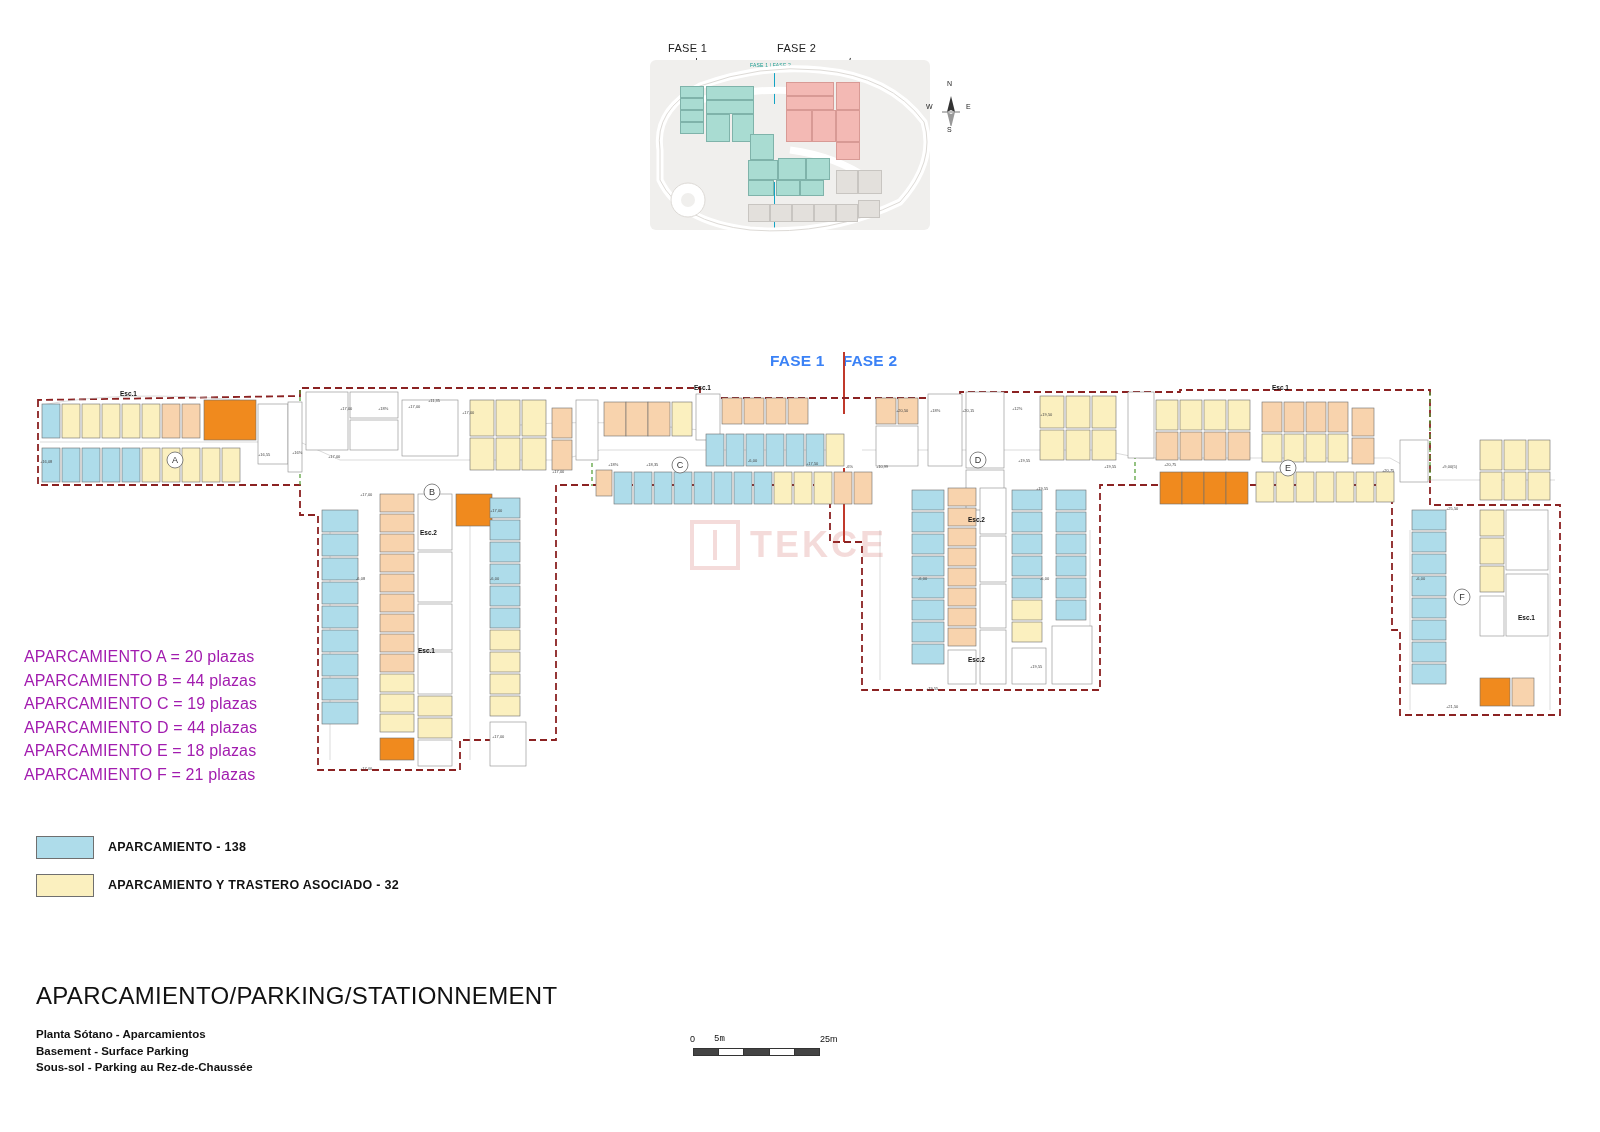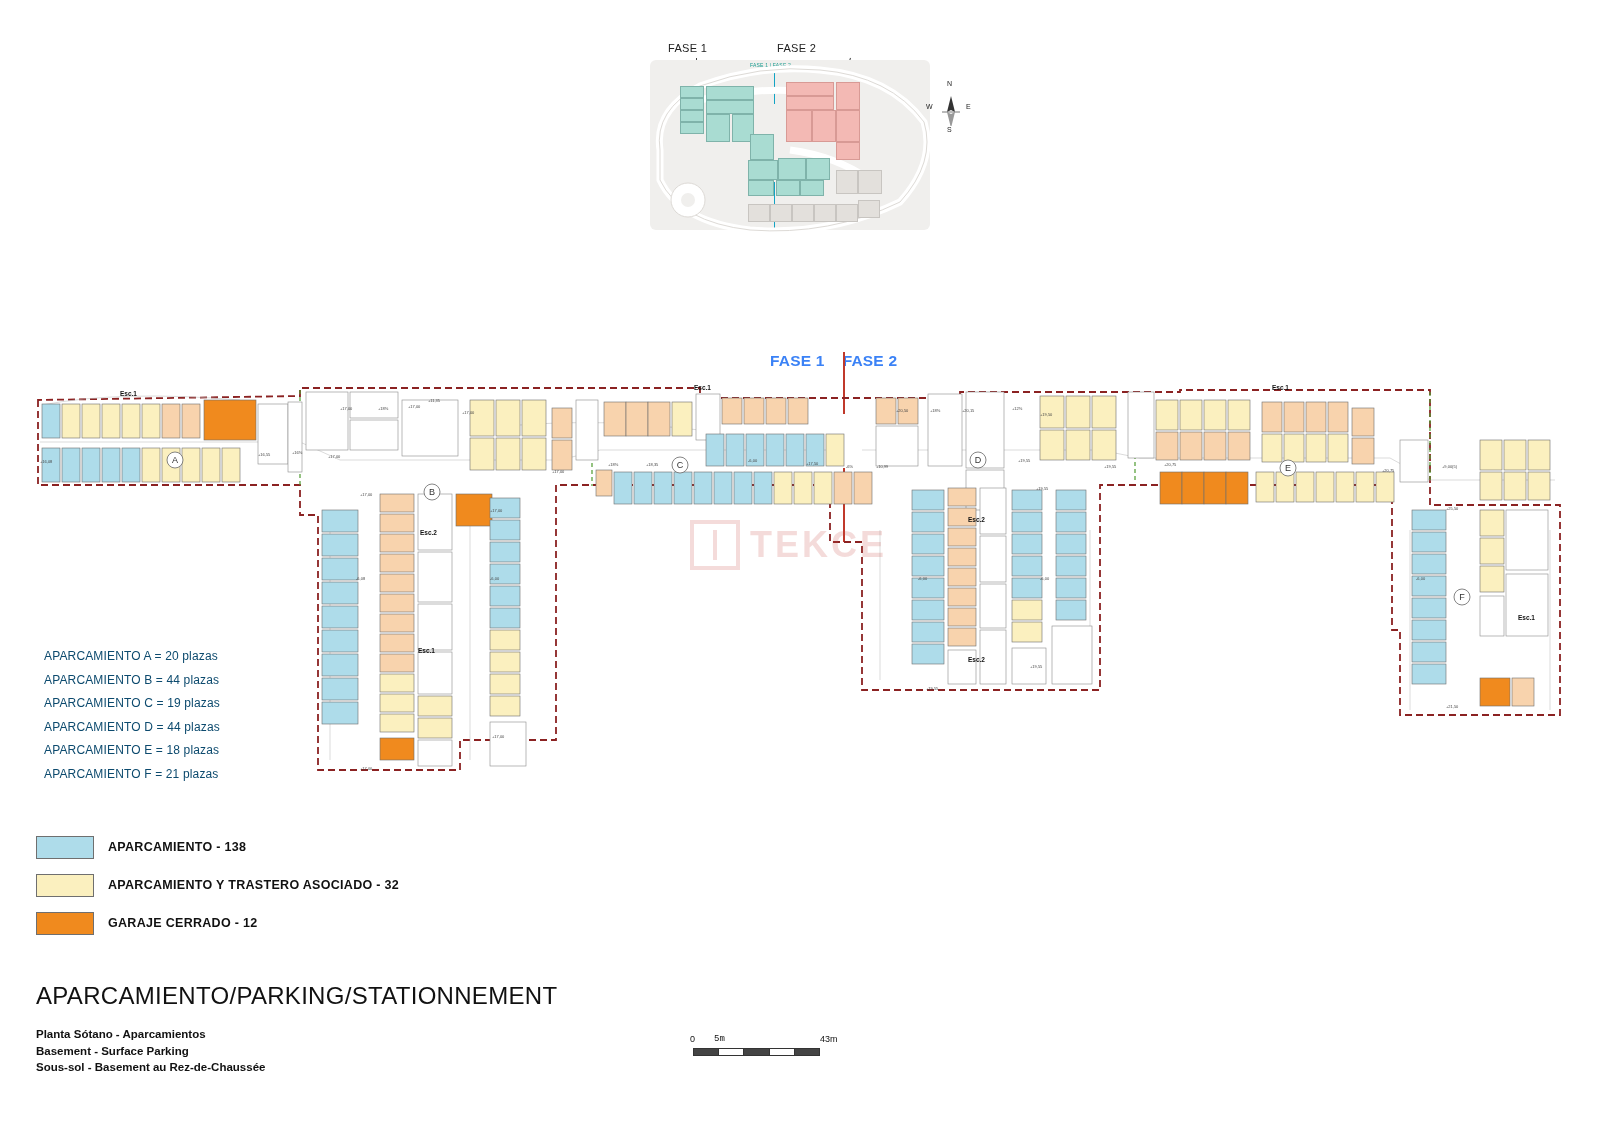--- a/index.html
+++ b/index.html
@@ -115,25 +115,25 @@
     left: 0;
     top: 330px;
     width: 1600px;
     height: 470px;
   }
   .plan-svg { position: absolute; left: 0; top: 0; }
 
   
   #counts {
     position: absolute;
-    left: 44px;
+    left: 24px;
     top: 645px;
-    font-size: 12px;
+    font-size: 16px;
     line-height: 23.6px;
-    color: #0c4a6e;
+    color: #a21caf;
     letter-spacing: .15px;
   }
 
   
   #legend {
     position: absolute;
     left: 36px;
     top: 828px;
   }
   #legend .leg-row {
@@ -682,38 +682,34 @@
 
 <div id="legend">
   <div class="leg-row">
     <div class="swatch" style="background:#aedcea;"></div>
     <div class="leg-label">APARCAMIENTO - 138</div>
   </div>
   <div class="leg-row">
     <div class="swatch" style="background:#fbf0bf;"></div>
     <div class="leg-label">APARCAMIENTO Y TRASTERO ASOCIADO - 32</div>
   </div>
-  <div class="leg-row">
-    <div class="swatch" style="background:#f08a1e;"></div>
-    <div class="leg-label">GARAJE CERRADO - 12</div>
-  </div>
 </div>
 
 <div id="main-title">APARCAMIENTO/PARKING/STATIONNEMENT</div>
 <div id="subtitles">
   <div>Planta Sótano - Aparcamientos</div>
   <div>Basement - Surface Parking</div>
-  <div>Sous-sol - Basement au Rez-de-Chaussée</div>
+  <div>Sous-sol - Parking au Rez-de-Chaussée</div>
 </div>
 
 <div id="scalebar">
   <div class="sb-labels">
     <span style="left:0;">0</span>
     <span style="left:24px;font-family:Liberation Mono, monospace;">5m</span>
-    <span style="left:130px;">43m</span>
+    <span style="left:130px;">25m</span>
   </div>
   <div class="sb-bar">
     <div class="sb-seg dark"></div>
     <div class="sb-seg"></div>
     <div class="sb-seg dark"></div>
     <div class="sb-seg"></div>
     <div class="sb-seg dark"></div>
   </div>
 </div>
 

